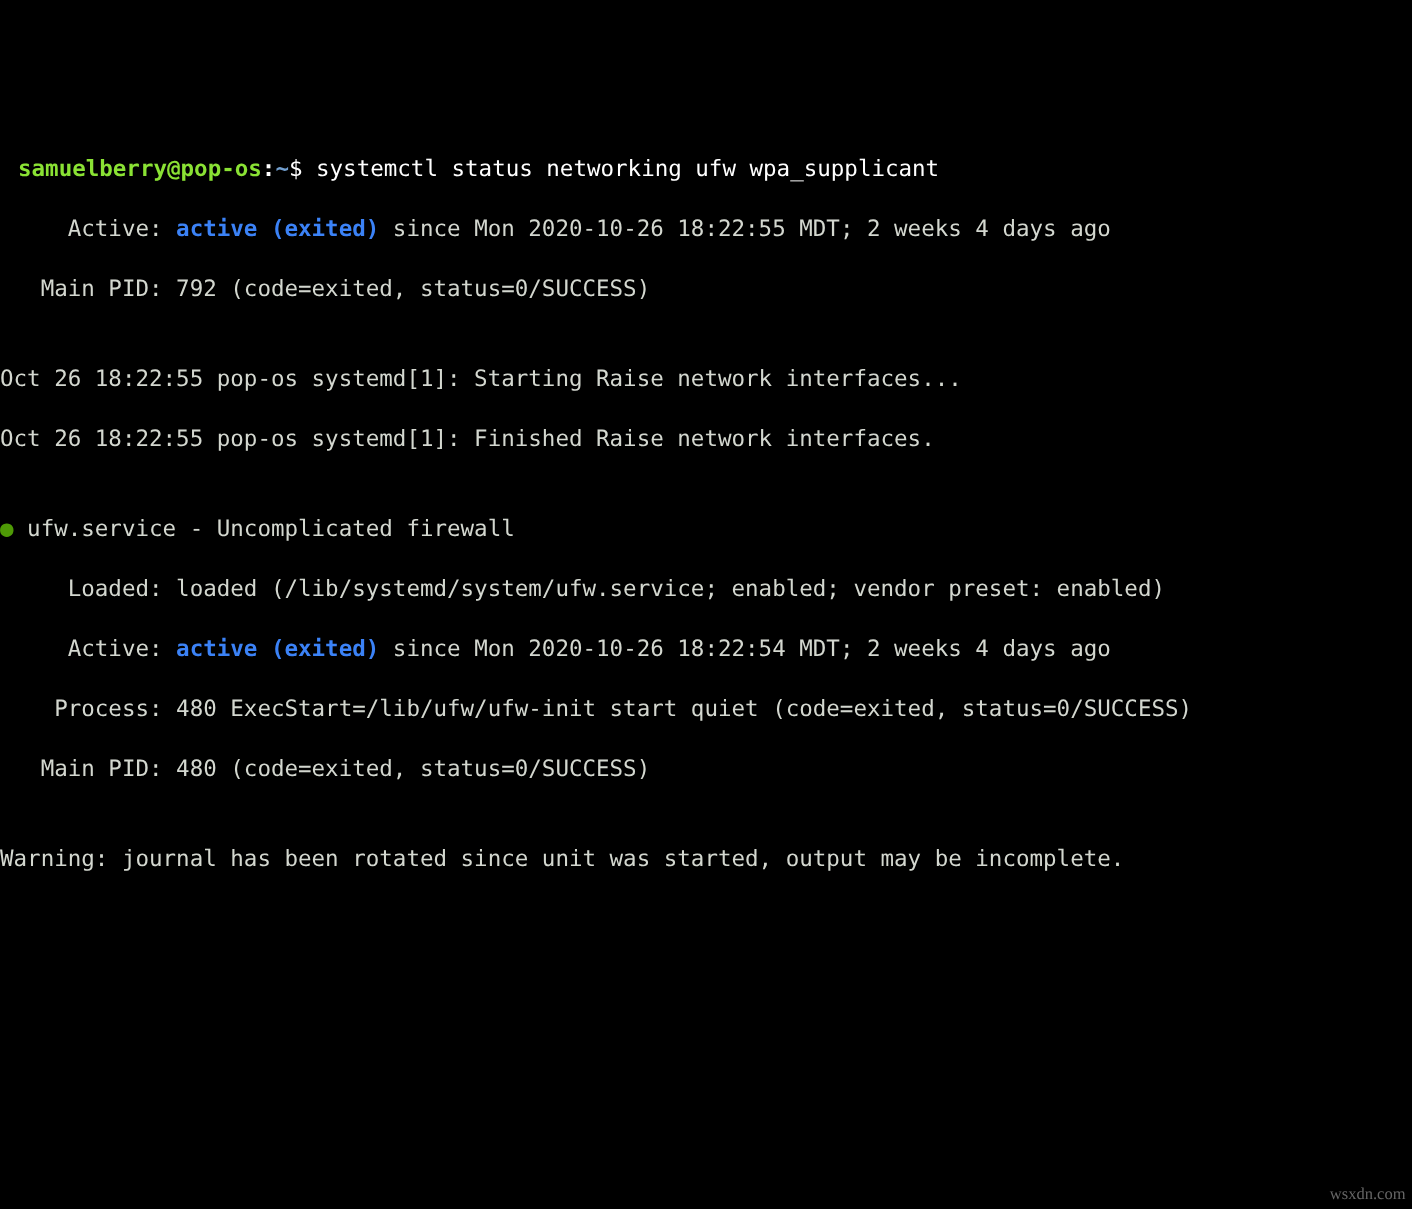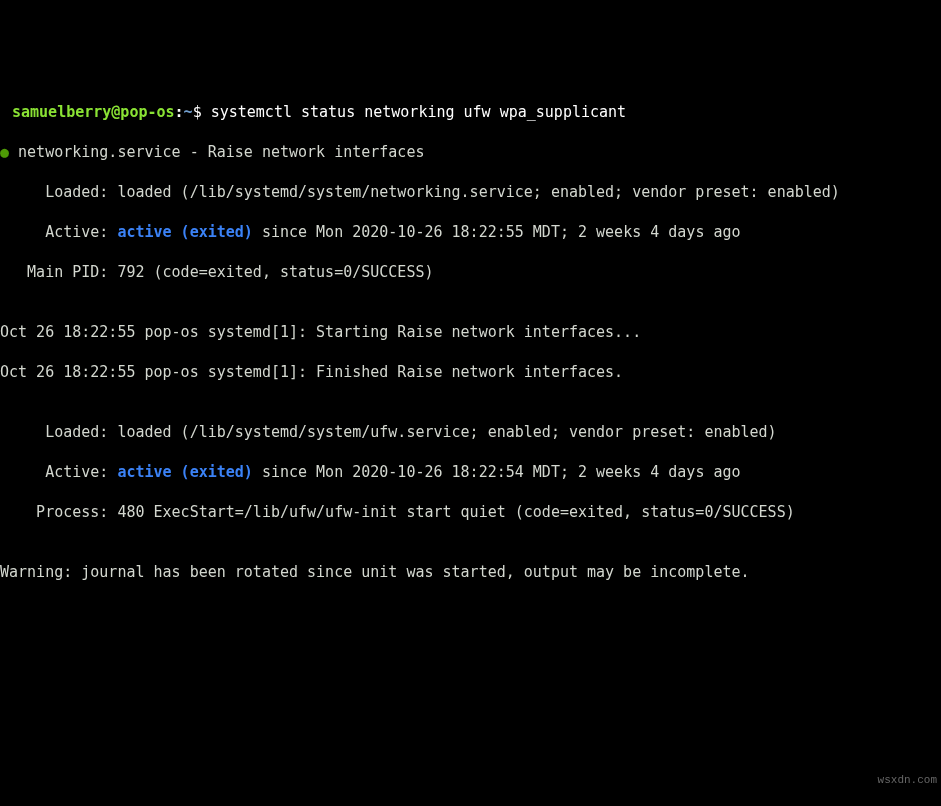--- a/index.html
+++ b/index.html
@@ -18,40 +18,40 @@
     }
     .line { white-space: pre; }
     .prompt-user { color: #8ae234; font-weight: bold; margin-left: 12px; }
     .prompt-colon { color: #ffffff; font-weight: bold; }
     .prompt-path { color: #729fcf; font-weight: bold; }
     .prompt-dollar { color: #ffffff; }
     .cmd { color: #ffffff; }
     .bullet { color: #4e9a06; }
     .text { color: #d3d7cf; }
     .active { color: #3b82f6; font-weight: bold; }
-    .watermark { position: absolute; bottom: 18px; right: 4px; color: #666; font-size: 11px; font-family: Liberation Mono, monospace; }
+    .watermark { position: absolute; bottom: 2px; right: 4px; color: #666; font-size: 11px; font-family: Liberation Serif, serif; }
   </style>
 </head>
 <body>
 
 
 
 <div>
 <div class="line"><span class="prompt-user">samuelberry@pop-os</span><span class="prompt-colon">:</span><span class="prompt-path">~</span><span class="prompt-dollar">$ </span><span class="cmd">systemctl status networking ufw wpa_supplicant</span></div>
-<div class="line"><span class="bullet">●</span><span class="text"> networking.service - Raise network interfaces</span></div>
-<div class="line text">     Loaded: loaded (/lib/systemd/system/networking.service; enabled; vendor preset: enabled)</div>
 <div class="line"><span class="text">     Active: </span><span class="active">active (exited)</span><span class="text"> since Mon 2020-10-26 18:22:55 MDT; 2 weeks 4 days ago</span></div>
 <div class="line text">   Main PID: 792 (code=exited, status=0/SUCCESS)</div>
 <div class="line text"></div>
 <div class="line text">Oct 26 18:22:55 pop-os systemd[1]: Starting Raise network interfaces...</div>
 <div class="line text">Oct 26 18:22:55 pop-os systemd[1]: Finished Raise network interfaces.</div>
 <div class="line text"></div>
+<div class="line"><span class="bullet">●</span><span class="text"> ufw.service - Uncomplicated firewall</span></div>
 <div class="line text">     Loaded: loaded (/lib/systemd/system/ufw.service; enabled; vendor preset: enabled)</div>
 <div class="line"><span class="text">     Active: </span><span class="active">active (exited)</span><span class="text"> since Mon 2020-10-26 18:22:54 MDT; 2 weeks 4 days ago</span></div>
 <div class="line text">    Process: 480 ExecStart=/lib/ufw/ufw-init start quiet (code=exited, status=0/SUCCESS)</div>
+<div class="line text">   Main PID: 480 (code=exited, status=0/SUCCESS)</div>
 <div class="line text"></div>
 <div class="line text">Warning: journal has been rotated since unit was started, output may be incomplete.</div>
 <div class="line text"></div>
 
 
 
 
 
 
 

